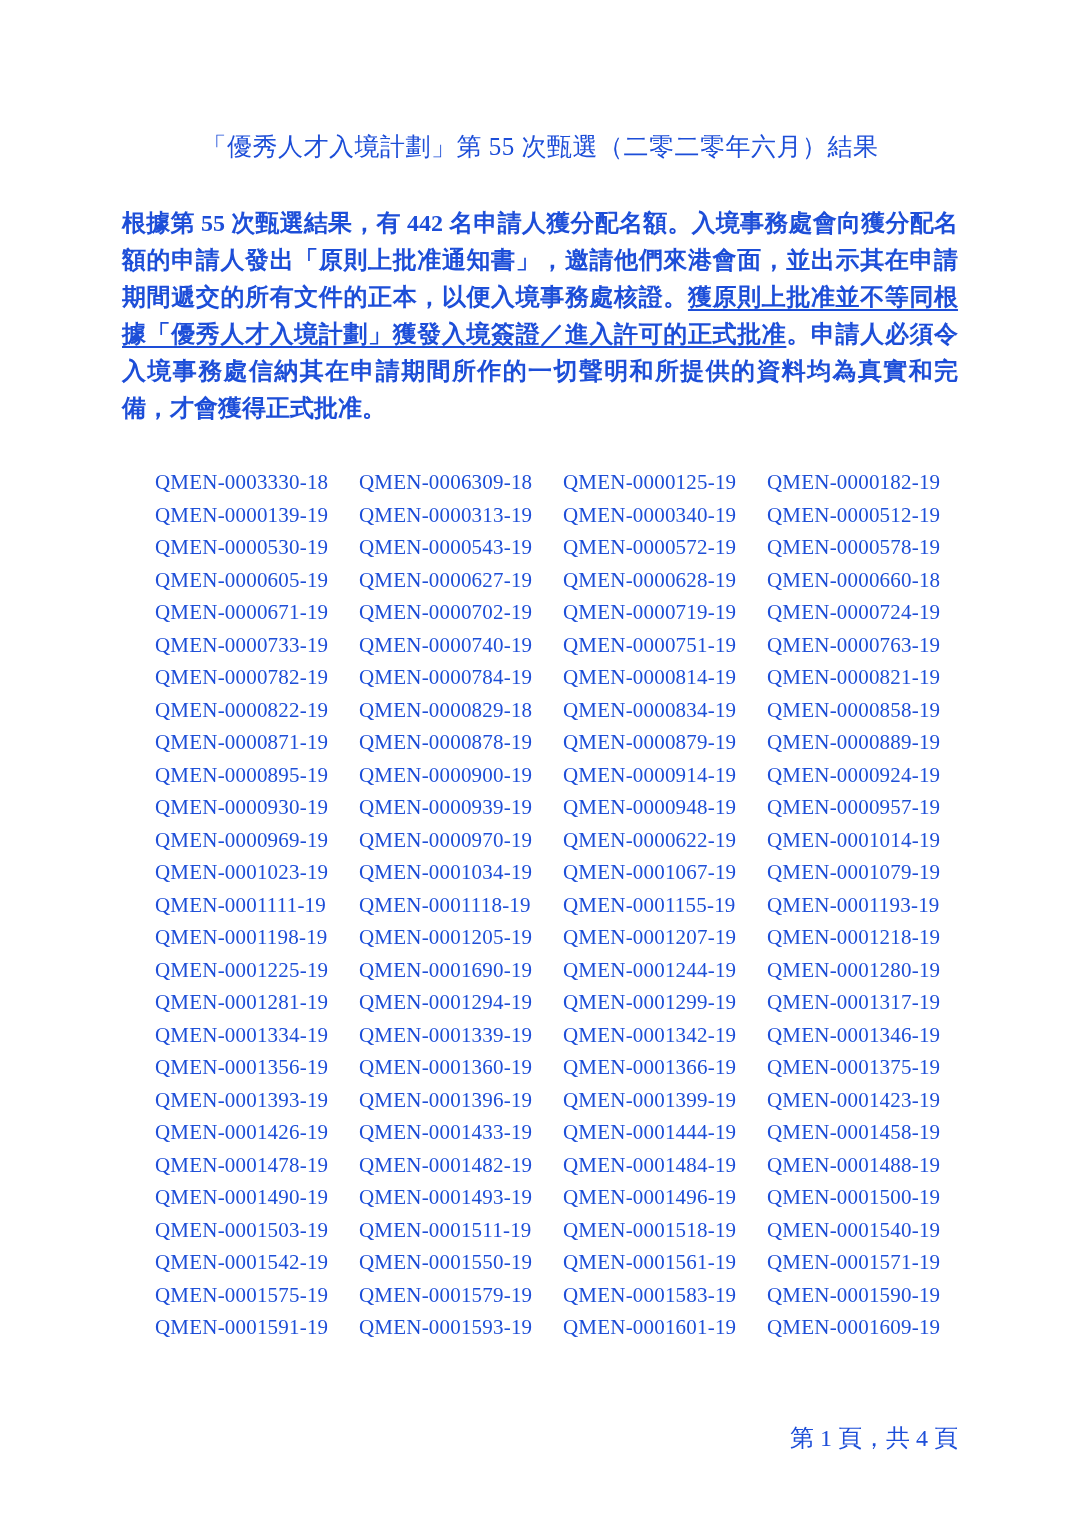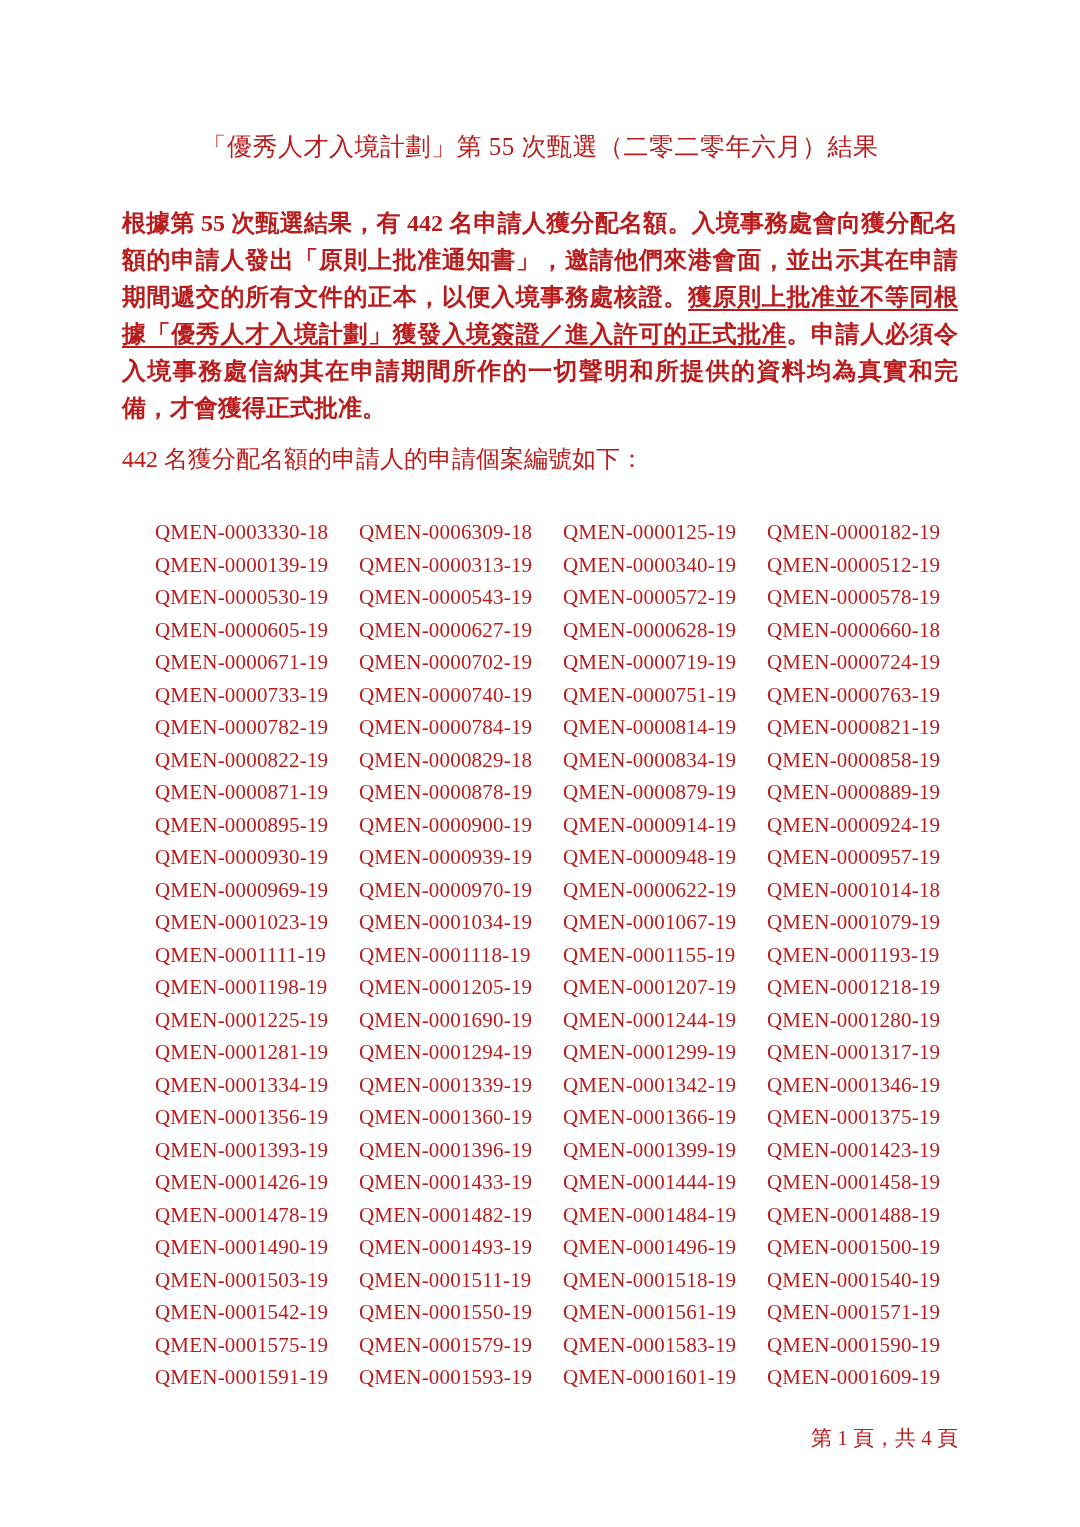--- a/index.html
+++ b/index.html
@@ -3,21 +3,21 @@
 <meta charset="utf-8">
 <style>
   * { margin: 0; padding: 0; box-sizing: border-box; }
   html, body { background: #ffffff; }
   .page {
     position: relative;
     width: 1080px;
     height: 1527px;
     margin: 0 auto;
     background: #ffffff;
-    color: #b91c1c;
+    color: #1d4ed8;
     font-family: "Liberation Serif", "DejaVu Serif", serif;
     overflow: hidden;
   }
   .content { padding: 0 122px; }
   .doc-title {
     margin-top: 130px;
     text-align: center;
     font-size: 25px;
     font-weight: normal;
     line-height: 34px;
@@ -51,35 +51,34 @@
   .case-cell {
     font-size: 21px;
     line-height: 32.5px;
     white-space: nowrap;
     letter-spacing: 0.2px;
   }
   .page-footer {
     position: absolute;
     right: 122px;
     bottom: 76px;
-    font-size: 21px;
+    font-size: 24px;
     line-height: 26px;
   }
 </style>
 </head>
 <body>
 
 <div class="page">
   <div class="content">
 
     <h1 class="doc-title">「優秀人才入境計劃」第 55 次甄選（二零二零年六月）結果</h1>
 
     <p class="intro-paragraph"><span>根據第 55 次甄選結果，有 442 名申請人獲分配名額。入境事務處會向獲分配名額的申請人發出「原則上批准通知書」，邀請他們來港會面，並出示其在申請期間遞交的所有文件的正本，以便入境事務處核證。</span><span class="underlined">獲原則上批准並不等同根據「優秀人才入境計劃」獲發入境簽證／進入許可的正式批准</span><span>。申請人必須令入境事務處信納其在申請期間所作的一切聲明和所提供的資料均為真實和完備，才會獲得正式批准。</span></p>
 
-    <p class="list-intro">442 名獲分配名額的申請人的申請個案編號如下：</p>
 
     <div class="case-grid">
 
     <div class="case-cell">QMEN-0003330-18</div>
         <div class="case-cell">QMEN-0006309-18</div>
         <div class="case-cell">QMEN-0000125-19</div>
         <div class="case-cell">QMEN-0000182-19</div>
         <div class="case-cell">QMEN-0000139-19</div>
         <div class="case-cell">QMEN-0000313-19</div>
         <div class="case-cell">QMEN-0000340-19</div>
@@ -116,21 +115,21 @@
         <div class="case-cell">QMEN-0000900-19</div>
         <div class="case-cell">QMEN-0000914-19</div>
         <div class="case-cell">QMEN-0000924-19</div>
         <div class="case-cell">QMEN-0000930-19</div>
         <div class="case-cell">QMEN-0000939-19</div>
         <div class="case-cell">QMEN-0000948-19</div>
         <div class="case-cell">QMEN-0000957-19</div>
         <div class="case-cell">QMEN-0000969-19</div>
         <div class="case-cell">QMEN-0000970-19</div>
         <div class="case-cell">QMEN-0000622-19</div>
-        <div class="case-cell">QMEN-0001014-18</div>
+        <div class="case-cell">QMEN-0001014-19</div>
         <div class="case-cell">QMEN-0001023-19</div>
         <div class="case-cell">QMEN-0001034-19</div>
         <div class="case-cell">QMEN-0001067-19</div>
         <div class="case-cell">QMEN-0001079-19</div>
         <div class="case-cell">QMEN-0001111-19</div>
         <div class="case-cell">QMEN-0001118-19</div>
         <div class="case-cell">QMEN-0001155-19</div>
         <div class="case-cell">QMEN-0001193-19</div>
         <div class="case-cell">QMEN-0001198-19</div>
         <div class="case-cell">QMEN-0001205-19</div>

